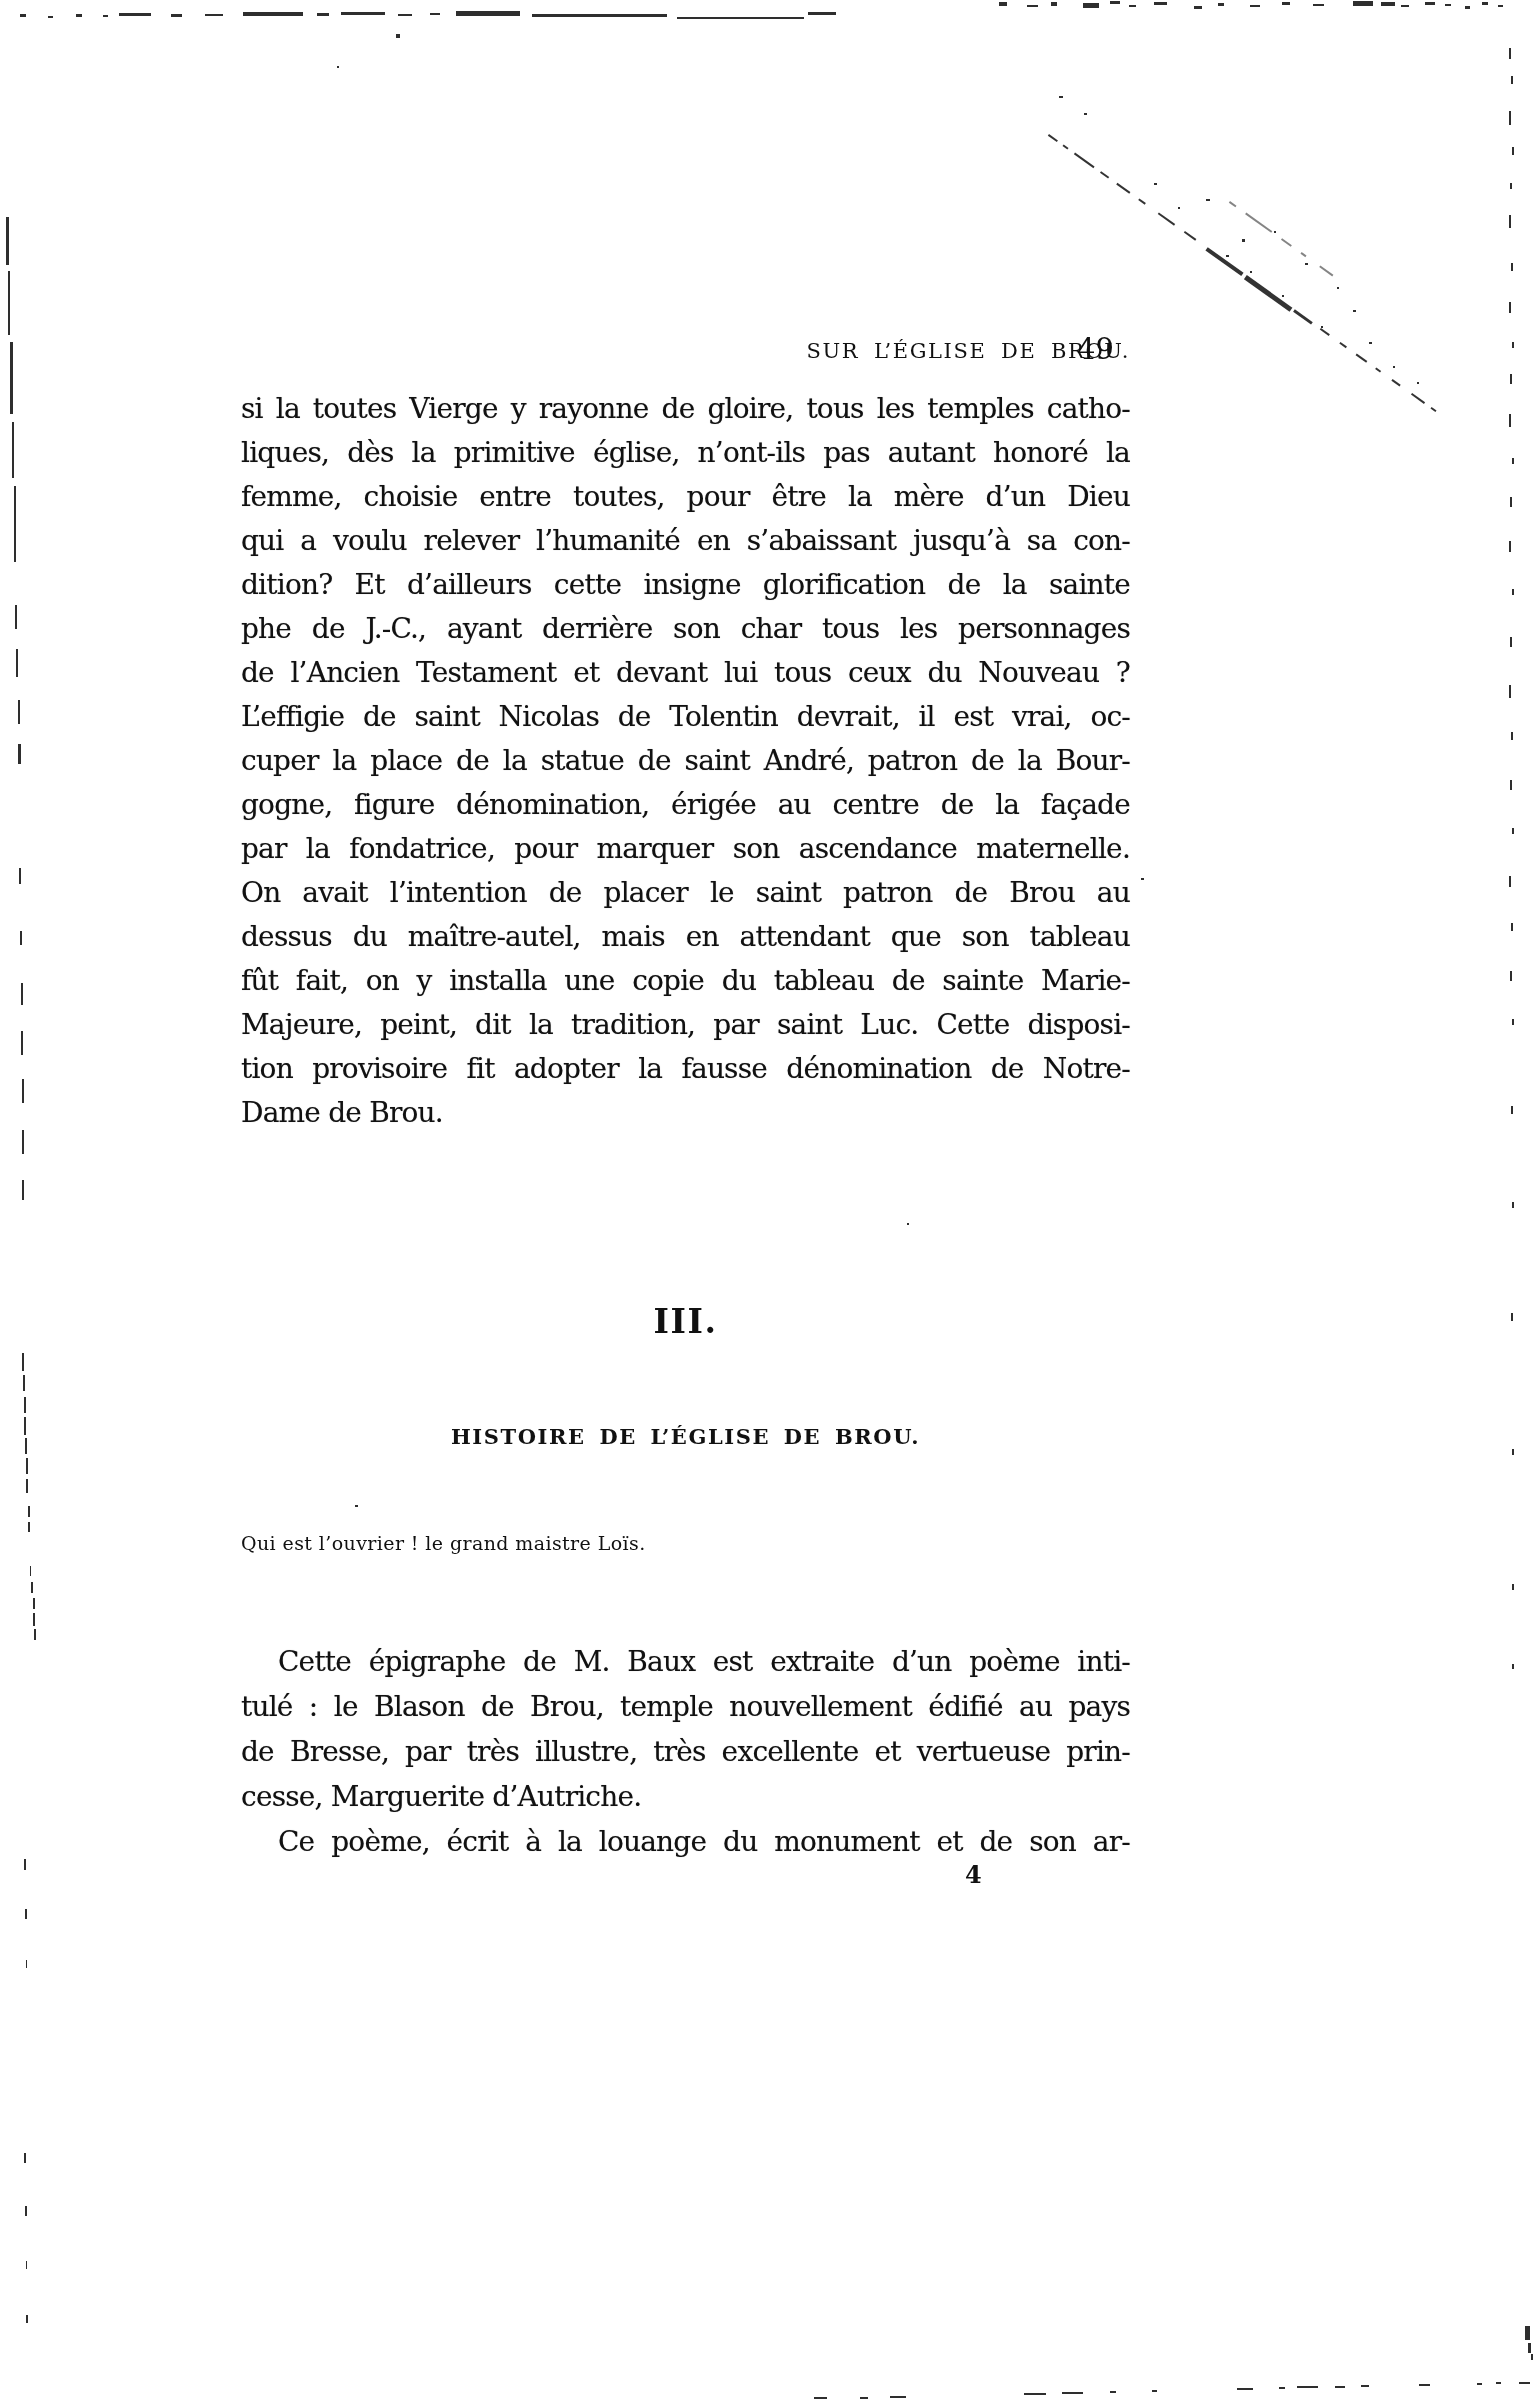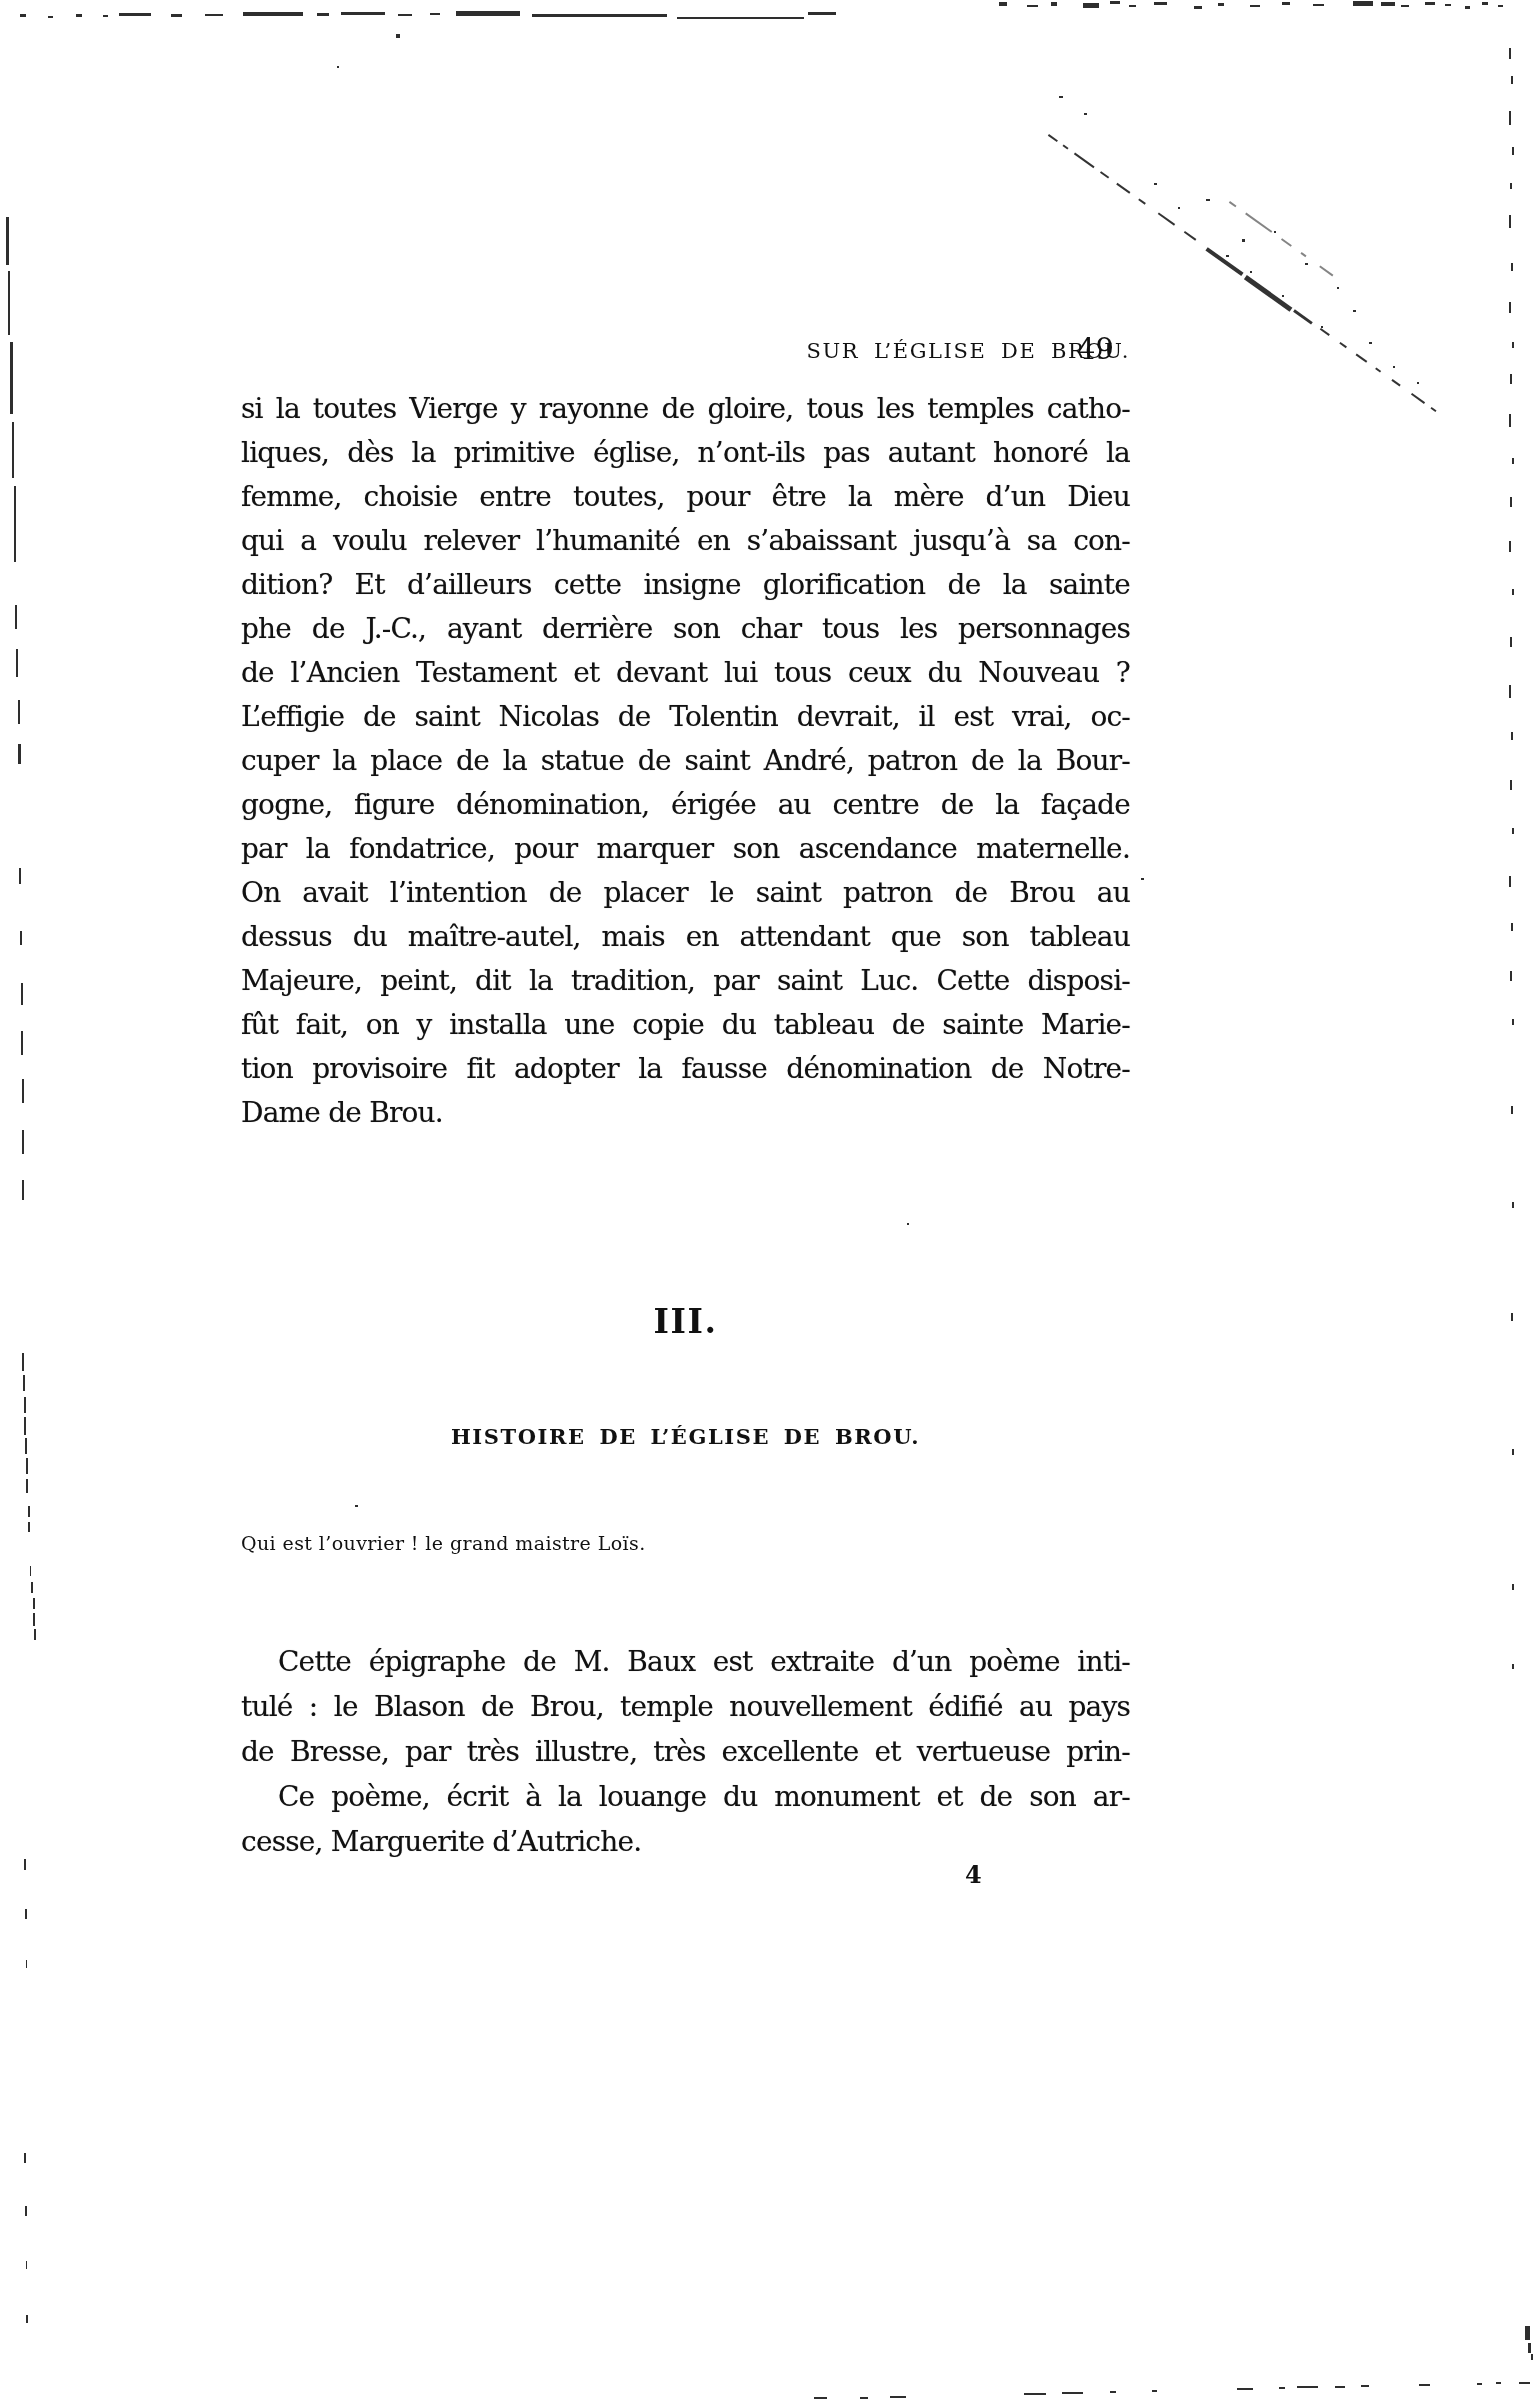--- a/index.html
+++ b/index.html
@@ -66,38 +66,38 @@
       <div class="line"><span>qui a voulu relever l’humanité en s’abaissant jusqu’à sa con-</span></div>
       <div class="line"><span>dition? Et d’ailleurs cette insigne glorification de la sainte</span></div>
       <div class="line"><span>phe de J.-C., ayant derrière son char tous les personnages</span></div>
       <div class="line"><span>de l’Ancien Testament et devant lui tous ceux du Nouveau ?</span></div>
       <div class="line"><span>L’effigie de saint Nicolas de Tolentin devrait, il est vrai, oc-</span></div>
       <div class="line"><span>cuper la place de la statue de saint André, patron de la Bour-</span></div>
       <div class="line"><span>gogne, figure dénomination, érigée au centre de la façade</span></div>
       <div class="line"><span>par la fondatrice, pour marquer son ascendance maternelle.</span></div>
       <div class="line"><span>On avait l’intention de placer le saint patron de Brou au</span></div>
       <div class="line"><span>dessus du maître-autel, mais en attendant que son tableau</span></div>
+      <div class="line"><span>fût fait, on y installa une copie du tableau de sainte Marie-</span></div>
       <div class="line"><span>Majeure, peint, dit la tradition, par saint Luc. Cette disposi-</span></div>
-      <div class="line"><span>fût fait, on y installa une copie du tableau de sainte Marie-</span></div>
       <div class="line"><span>tion provisoire fit adopter la fausse dénomination de </span><span class="it">Notre-</span></div>
       <div class="line last"><span class="it">Dame de Brou.</span></div>
     </div>
 
   <div class="sec-num">III.</div>
 
   <div class="sec-title">HISTOIRE DE L’ÉGLISE DE BROU.</div>
 
   <div class="epigraph">Qui est l’ouvrier ! le grand maistre Loïs.</div>
 
   <div class="block p2">
       <div class="line ind"><span>Cette épigraphe de M. Baux est extraite d’un poème inti-</span></div>
       <div class="line"><span>tulé : </span><span class="it">le Blason de Brou, temple nouvellement édifié au pays</span></div>
       <div class="line"><span class="it">de Bresse, par très illustre, très excellente et vertueuse prin-</span></div>
+      <div class="line last"><span class="it">cesse, Marguerite d’Autriche.</span></div>
       <div class="line ind"><span>Ce poème, écrit à la louange du monument et de son ar-</span></div>
-      <div class="line last"><span class="it">cesse, Marguerite d’Autriche.</span></div>
     </div>
 
   <div class="sig">4</div>
 
   <div class="scratch" id="scratch1">
       <div class="ss" style="left: 0px; width: 11px; height: 1.6px;"></div>
       <div class="ss" style="left: 17.5px; width: 6.4px; height: 1.6px;"></div>
       <div class="ss" style="left: 32px; width: 24px; height: 1.6px;"></div>
       <div class="ss" style="left: 64px; width: 9.6px; height: 1.6px;"></div>
       <div class="ss" style="left: 84px; width: 16px; height: 2.4px;"></div>

